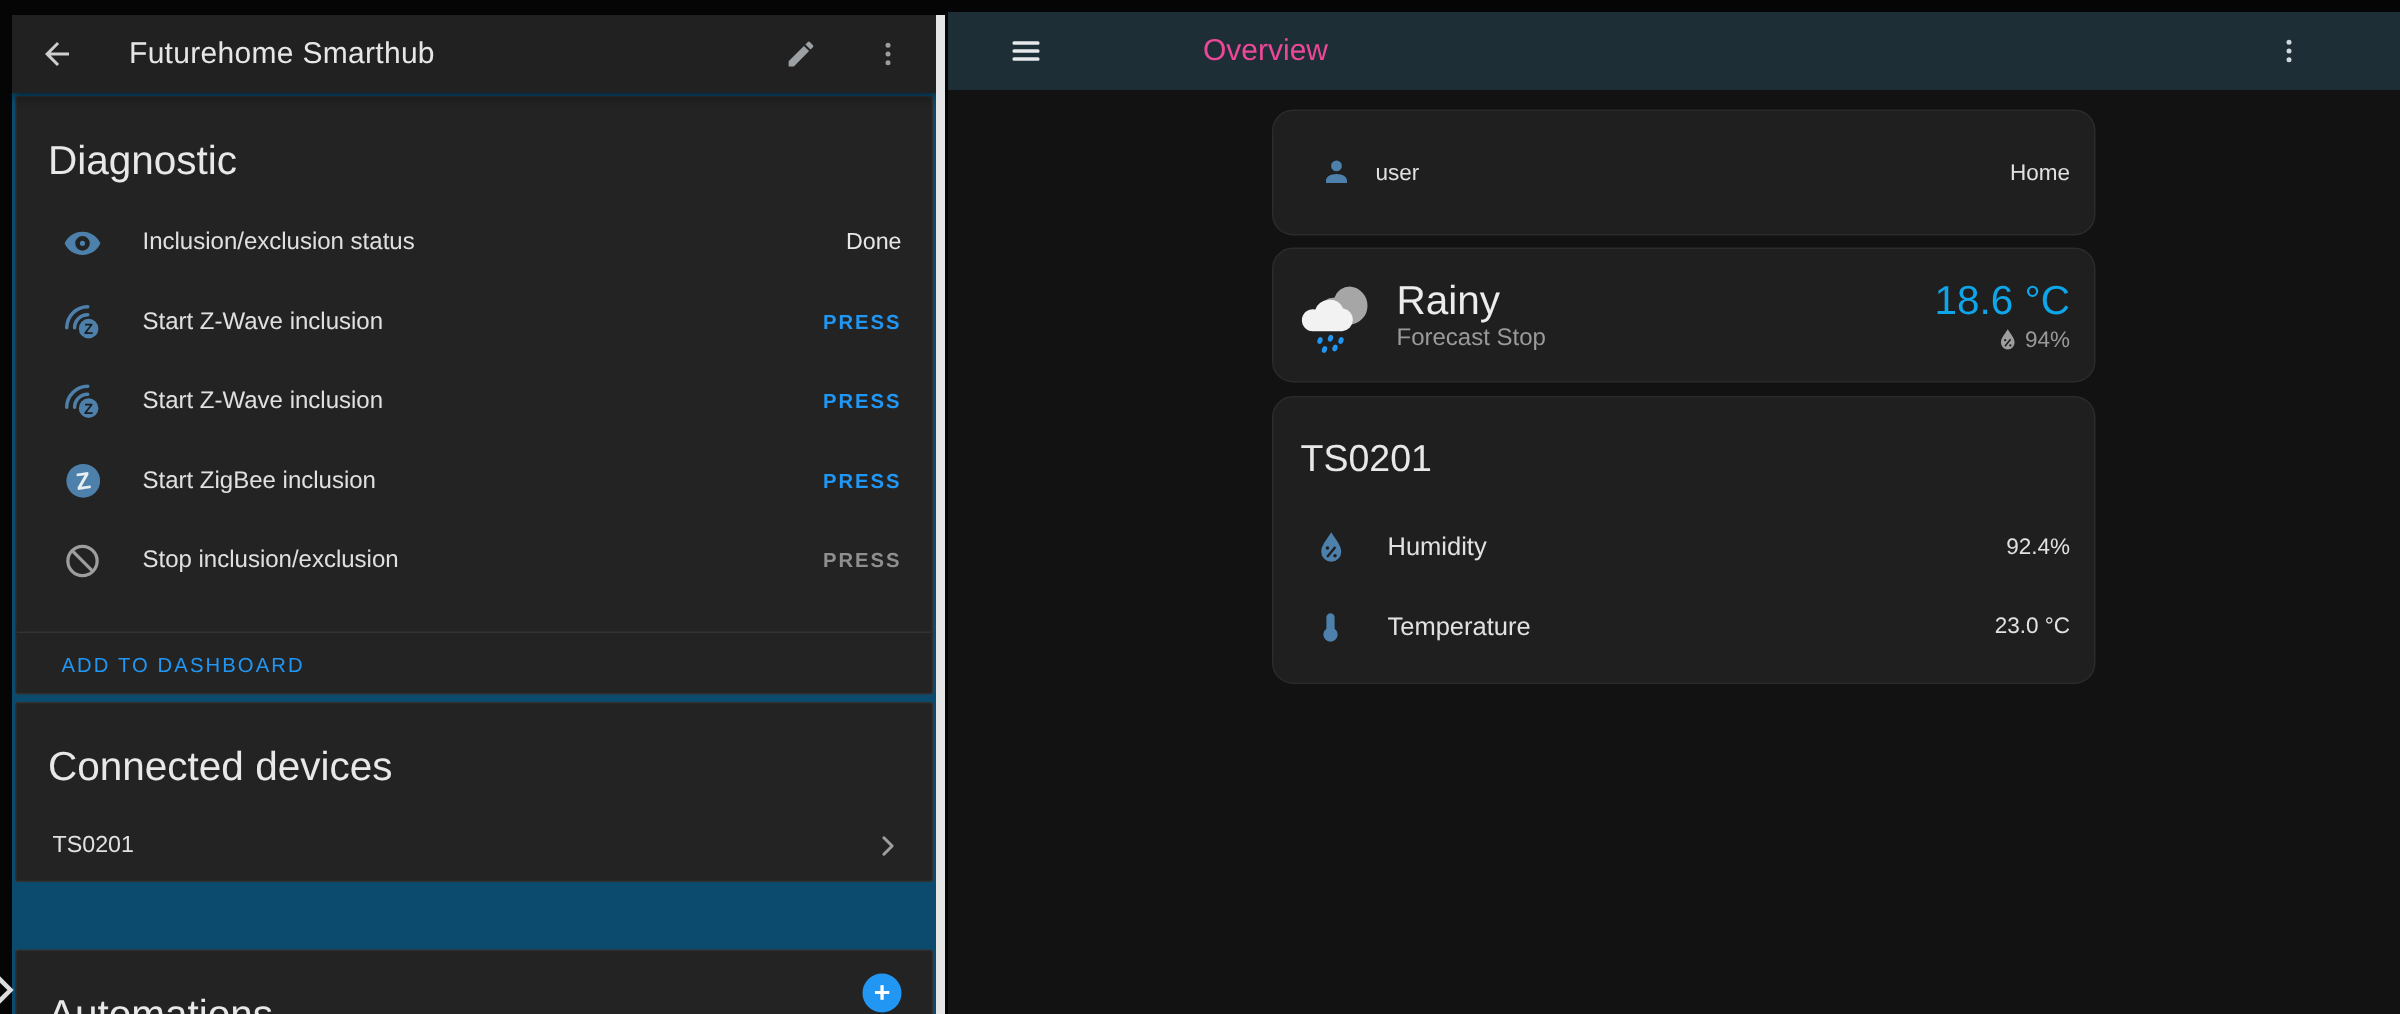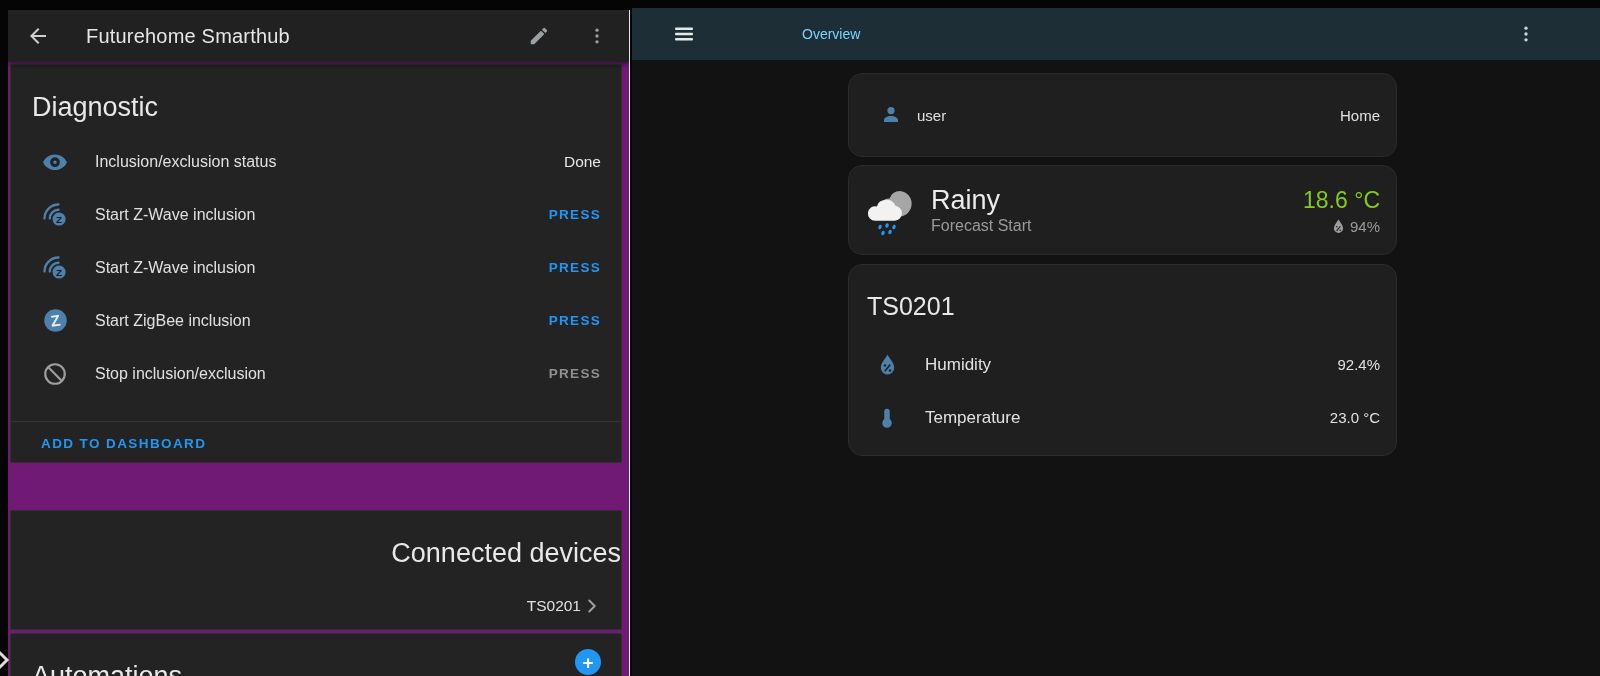--- a/index.html
+++ b/index.html
@@ -1,79 +1,79 @@
 <!DOCTYPE html>
 <html><head>
 <meta charset="utf-8">
 <style>
   * { margin:0; padding:0; box-sizing:border-box; }
   html,body { width:1600px; height:676px; background:#050505; overflow:hidden;
               font-family:"Liberation Sans", sans-serif; }
 
   
   .left-panel { position:absolute; left:8px; top:10px; width:622px; height:666px;
-                background:#701a75; overflow:hidden; border-right:1px solid #e5e5e5; }
+                background:#0c4a6e; overflow:hidden; border-right:6px solid #e5e5e5; }
   .left-header { position:relative; z-index:3; height:52px; background:#212121;
                  display:flex; align-items:center; padding:0 16px 0 14px;
                  box-shadow:0 2px 6px rgba(0,0,0,.55); }
   .left-header .title { color:#e6e6e6; font-size:20px; margin-left:32px; letter-spacing:.2px; }
   .icon-btn { display:flex; align-items:center; justify-content:center; width:32px; height:32px; cursor:pointer; }
 
   .card { position:absolute; left:2px; width:612px; background:#232323;
           border:1px solid #303030; border-radius:2px; overflow:hidden; }
   .card-l-title { padding:26px 0 0 21px; font-size:27px; line-height:32px; color:#e8e8e8; }
 
   .diagnostic-card { top:54px; height:399px; }
   .diag-rows { margin-top:12px; }
   .diag-row { height:53px; display:flex; align-items:center; padding:0 20px 0 30px; }
   .diag-row .row-icon { width:28px; height:28px; display:flex; align-items:center; justify-content:center; }
   .diag-row .row-label { margin-left:26px; font-size:16px; color:#e0e0e0; flex:1; }
   .val-plain { font-size:15.5px; color:#e6e6e6; }
   .val-action { font-size:13.5px; font-weight:700; letter-spacing:1.3px; color:#2196f3; }
   .val-disabled { font-size:13.5px; font-weight:700; letter-spacing:1.3px; color:#8f8f8f; }
   .diag-divider { margin-top:21px; height:1px; background:#333; }
   .diag-footer { height:42px; display:flex; align-items:center; padding-left:30px; }
-  .diag-footer .footer-link { font-size:13.5px; font-weight:700; letter-spacing:1.4px; color:#2196f3; cursor:pointer; }
-
-  .devices-card { top:500px; height:120px;text-align:right; }
+  .diag-footer .footer-link { font-size:13.5px; font-weight:400; letter-spacing:1.4px; color:#2196f3; cursor:pointer; }
+
+  .devices-card { top:458px; height:120px; }
   .device-row { margin-top:14px; height:46px; display:flex; align-items:center; padding:0 18px 0 24px; cursor:pointer; }
   .device-row .dev-name { font-size:15.5px; color:#e0e0e0; flex:1; }
 
   .automations-card { top:623px; height:90px; }
   .autom-header { display:flex; align-items:flex-start; }
   .autom-header .card-l-title { flex:1; }
   .add-circle { margin:15px 20px 0 0; width:26px; height:26px; border-radius:50%;
                 background:#2196f3; color:#fff; display:flex; align-items:center;
                 justify-content:center; font-size:19px; font-weight:700; line-height:1; cursor:pointer; }
 
   .corner-chevron { position:absolute; left:-6px; top:646px; z-index:5; }
 
   
   .right-panel { position:absolute; left:632px; top:8px; width:968px; height:668px;
                  background:#121212; overflow:hidden; }
   .right-header { height:52px; background:#1e2e36; display:flex; align-items:center;
                   padding:0 0 0 36px; }
-  .right-header .title { color:#7dd3fc; font-size:14px; margin-left:44px; flex:1; }
+  .right-header .title { color:#ec4899; font-size:20px; margin-left:44px; flex:1; }
   .right-header .icon-btn { margin-right:58px; }
 
   .r-card { position:absolute; left:216px; width:549px; background:#1f1f1f;
             border:1px solid #2b2b2b; border-radius:14px; overflow:hidden; }
 
   .user-card { top:65px; height:84px; display:flex; align-items:center;
                padding:0 16px 0 30px; cursor:pointer; }
   .user-card .u-name { margin-left:14px; font-size:15px; color:#e1e1e1; flex:1; }
   .user-card .u-loc { font-size:15px; color:#e1e1e1; }
 
   .weather-card { top:157px; height:90px; display:flex; align-items:center;
                   padding:0 16px 0 18px; cursor:pointer; }
   .weather-text { margin-left:14px; }
   .weather-text .cond { font-size:27px; color:#ececec; line-height:30px; }
   .weather-text .sub { font-size:16px; color:#9a9a9a; margin-top:2px; }
   .weather-right { margin-left:auto; text-align:right; }
-  .weather-right .temp { font-size:23px; color:#84cc16; line-height:30px; }
+  .weather-right .temp { font-size:27px; color:#0ea5e9; line-height:30px; }
   .weather-right .hum { display:flex; align-items:center; justify-content:flex-end; gap:5px;
                         margin-top:3px; font-size:15px; color:#9a9a9a; }
 
   .sensor-card { top:256px; height:192px; }
   .sensor-title { padding:26px 0 0 18px; font-size:25px; line-height:30px; color:#e8e8e8; }
   .sensor-rows { margin-top:17px; }
   .sensor-row { height:53px; display:flex; align-items:center; padding:0 16px 0 26px; cursor:pointer; }
   .sensor-row .row-icon { width:24px; height:24px; display:flex; align-items:center; justify-content:center; }
   .sensor-row .row-label { margin-left:26px; font-size:17px; color:#e1e1e1; flex:1; }
   .sensor-row .row-value { font-size:15px; color:#e1e1e1; }
@@ -265,21 +265,21 @@
           <ellipse cx="13" cy="44" rx="1.7" ry="2.3" transform="rotate(18 13 44)"></ellipse>
           <ellipse cx="20" cy="42.5" rx="1.7" ry="2.3" transform="rotate(18 20 42.5)"></ellipse>
           <ellipse cx="27" cy="44" rx="1.7" ry="2.3" transform="rotate(18 27 44)"></ellipse>
           <ellipse cx="16" cy="50" rx="1.7" ry="2.3" transform="rotate(18 16 50)"></ellipse>
           <ellipse cx="23" cy="49" rx="1.7" ry="2.3" transform="rotate(18 23 49)"></ellipse>
         </g>
       </svg>
     </span>
     <div class="weather-text">
       <div class="cond">Rainy</div>
-      <div class="sub">Forecast Start</div>
+      <div class="sub">Forecast Stop</div>
     </div>
     <div class="weather-right">
       <div class="temp">18.6 °C</div>
       <div class="hum">
         <span>
           <svg width="13" height="15" viewBox="0 0 24 28">
               <path fill="#9e9e9e" d="M12 1C7.5 8 3.5 12.5 3.5 17.5a8.5 8.5 0 0 0 17 0C20.5 12.5 16.5 8 12 1z"></path>
               <g stroke="#1f1f1f" stroke-width="2">
                 <circle cx="8.8" cy="14.5" r="1.4" fill="#1f1f1f" stroke="none"></circle>
                 <circle cx="15.2" cy="21" r="1.4" fill="#1f1f1f" stroke="none"></circle>

